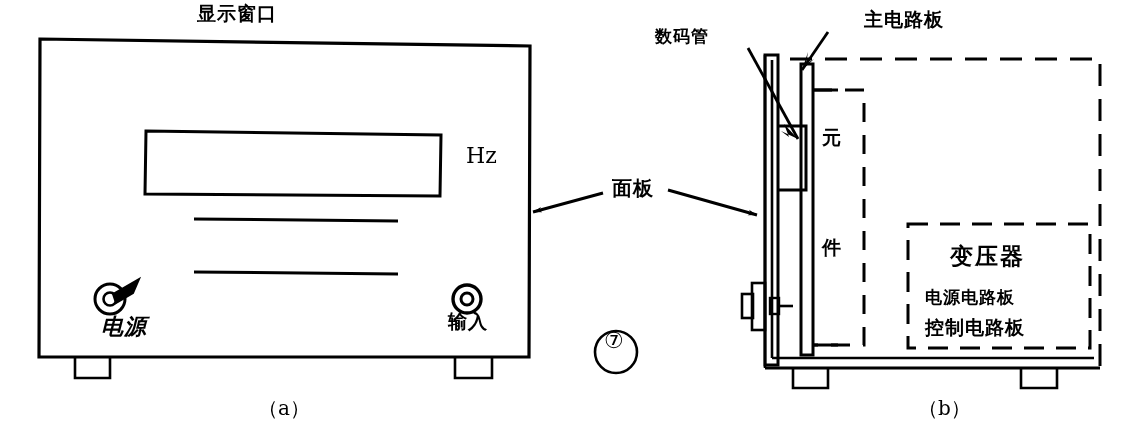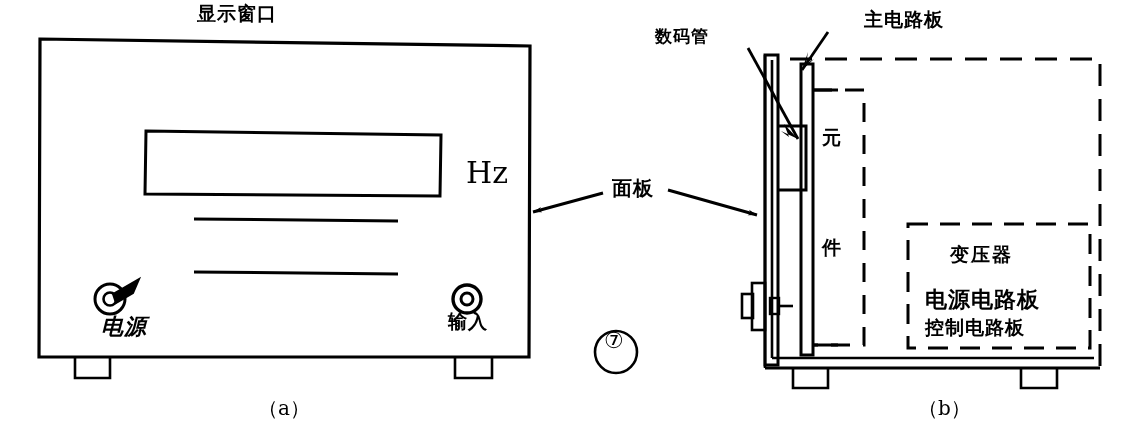--- a/index.html
+++ b/index.html
@@ -10,34 +10,34 @@
   }
   #stage{position:absolute;left:0;top:0;width:1128px;height:442px;}
   svg.layer{position:absolute;left:0;top:0;width:1128px;height:442px;overflow:visible;}
 
   .lbl{position:absolute;white-space:pre;color:#000;line-height:1;}
   .cn{font-family:"DejaVu Sans","Liberation Sans",sans-serif;font-weight:bold;}
   .serif{font-family:"DejaVu Serif","Liberation Serif",serif;}
 
   
   #lbl-display-window{left:197px;top:4px;font-size:19px;letter-spacing:1px;}
-  #lbl-hz{left:466px;top:158px;font-size:30px;}
+  #lbl-hz{left:466px;top:145px;font-size:22px;}
   #lbl-model{left:196px;top:226px;font-size:20px;letter-spacing:1.5px;}
   #lbl-power{left:101px;top:316px;font-size:22px;letter-spacing:1px;font-style:italic;}
   #lbl-input{left:448px;top:312px;font-size:19px;letter-spacing:1px;}
   #lbl-caption-a{left:258px;top:398px;font-size:20px;}
 
   
   #lbl-panel{left:612px;top:178px;font-size:20px;letter-spacing:1px;}
   #lbl-tube{left:655px;top:28px;font-size:17px;letter-spacing:1px;}
   #lbl-mainboard{left:827px;top:10px;font-size:19px;letter-spacing:1px;margin-left:37px;}
   #lbl-comp-1{left:822px;top:128px;font-size:19px;}
   #lbl-comp-2{left:822px;top:238px;font-size:19px;}
-  #lbl-transformer{left:950px;top:245px;font-size:19px;letter-spacing:2px;}
-  #lbl-powerboard{left:925px;top:289px;font-size:22px;letter-spacing:1px;}
+  #lbl-transformer{left:950px;top:245px;font-size:23px;letter-spacing:2px;}
+  #lbl-powerboard{left:925px;top:289px;font-size:17px;letter-spacing:1px;}
   #lbl-ctrlboard{left:925px;top:318px;font-size:19px;letter-spacing:1px;}
   #lbl-caption-b{left:918px;top:398px;font-size:20px;}
   #lbl-figure-number{left:604px;top:330px;font-size:22px;}
 </style>
 </head>
 <body>
 
 <div id="stage">
 
   <svg class="layer" viewBox="0 0 1128 442">

